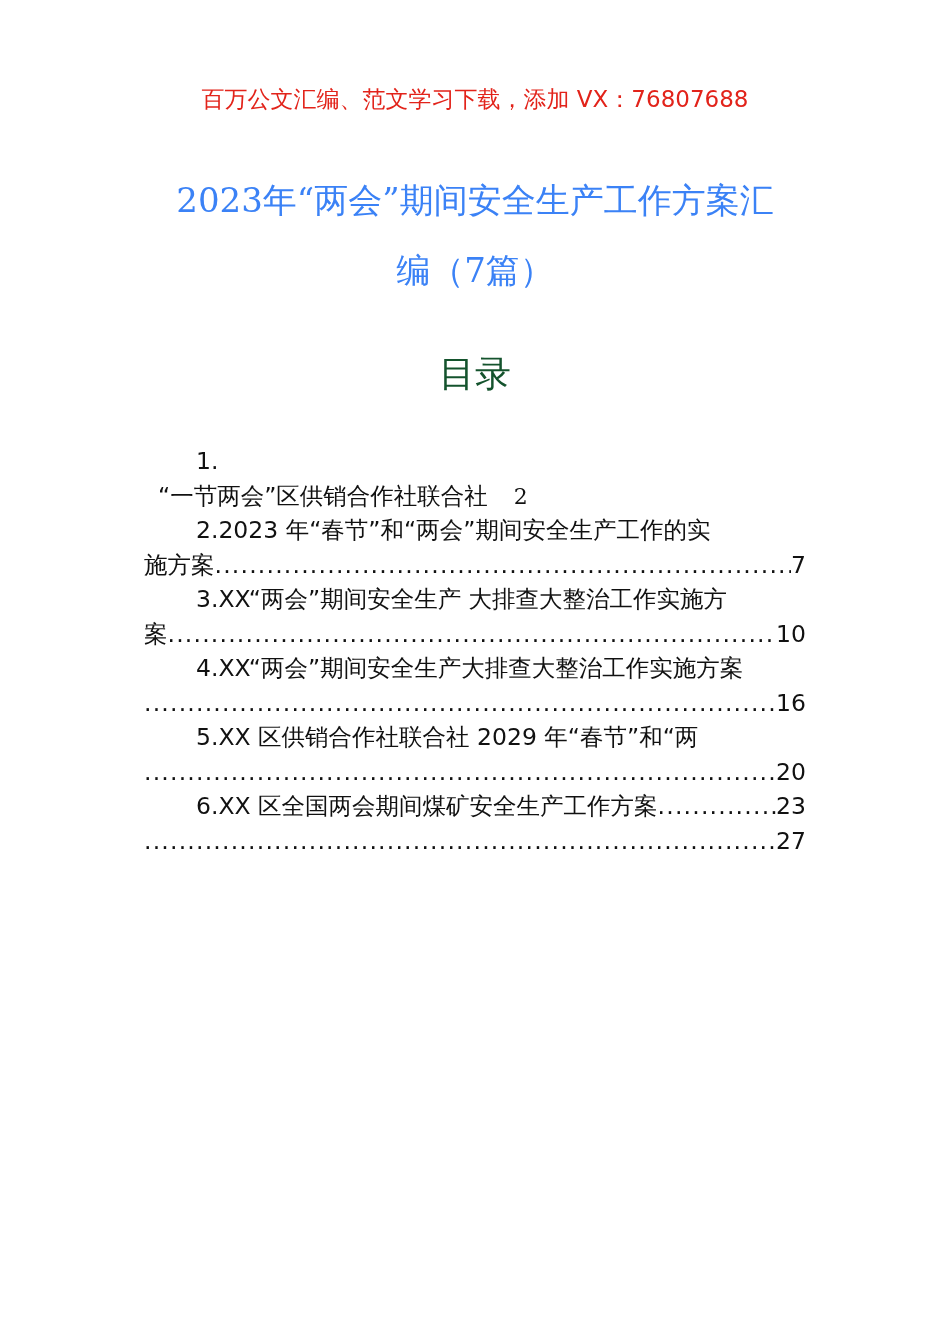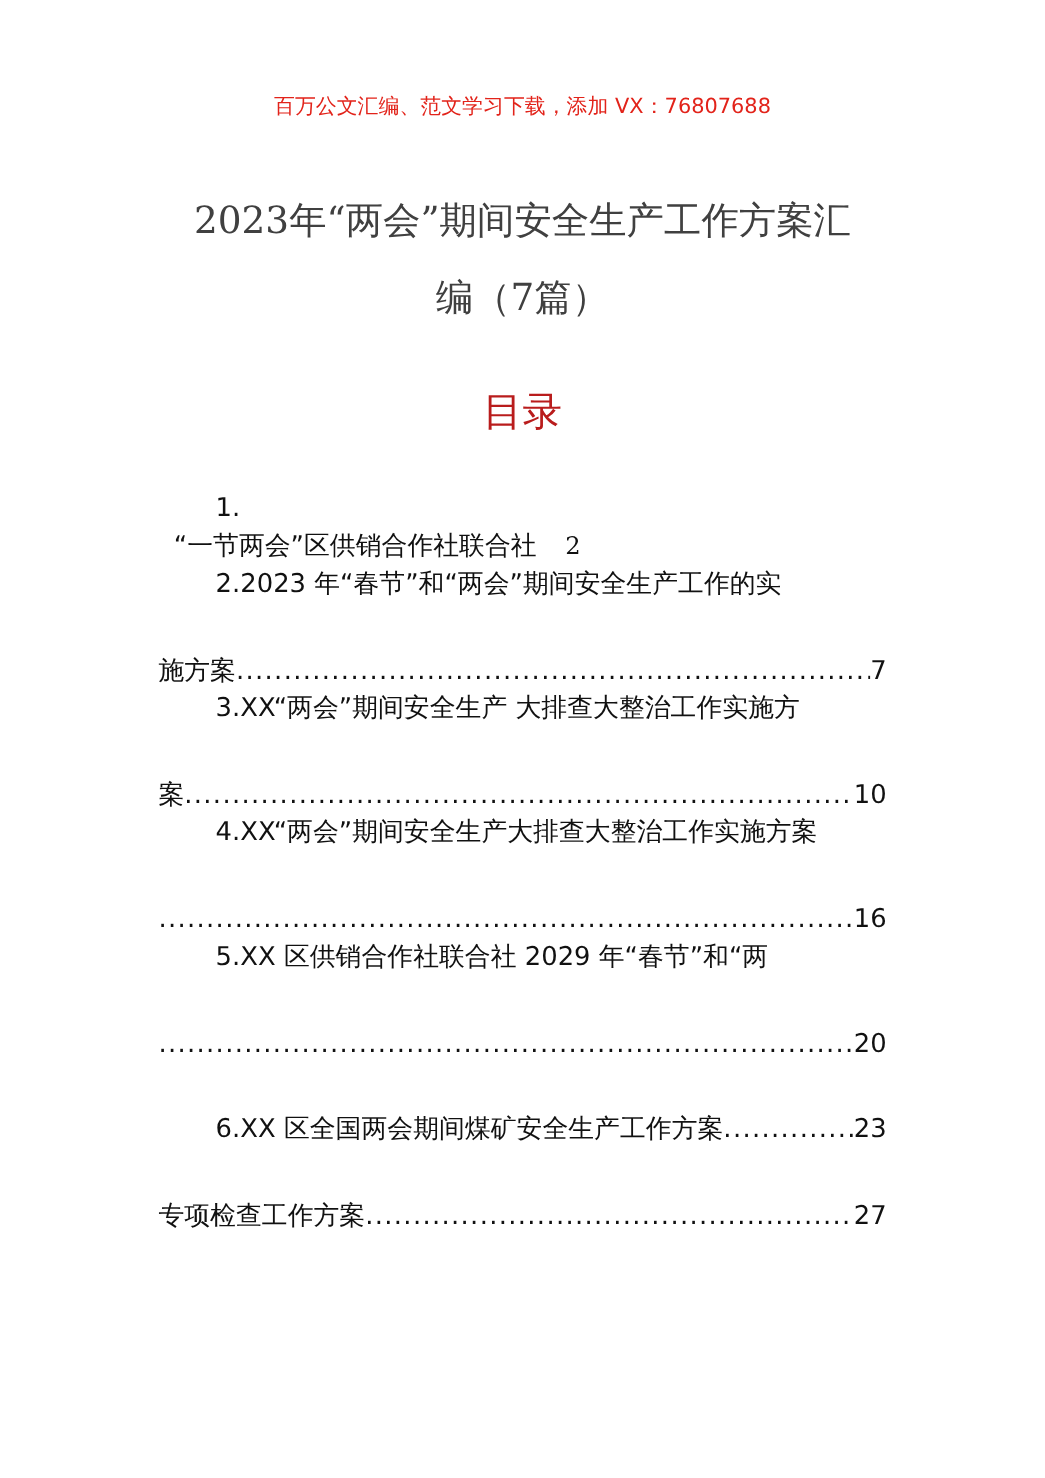--- a/index.html
+++ b/index.html
@@ -1,35 +1,35 @@
 <!DOCTYPE html>
 <html><head>
   <meta charset="utf-8">
   <style>
     html, body { margin: 0; padding: 0; background: #ffffff; }
     body { width: 950px; height: 1344px; position: relative; overflow: hidden; color: #000; }
     .banner {
       position: absolute; top: 84px; left: 0; width: 950px; text-align: center;
-      font-family: "DejaVu Sans", sans-serif; font-size: 19px; color: #e2231a; letter-spacing: 0px;
+      font-family: "DejaVu Sans", sans-serif; font-size: 23px; color: #e2231a; letter-spacing: 0px;
     }
     .title {
       position: absolute; left: 140px; width: 670px; text-align: center;
-      font-family: "DejaVu Serif", serif; font-size: 34px; color: #404040;
+      font-family: "DejaVu Serif", serif; font-size: 34px; color: #3b82f6;
     }
     .title.l1 { top: 178px; }
     .title.l2 { top: 248px; }
     .toc-heading {
       position: absolute; top: 350px; left: 0; width: 950px; text-align: center;
-      font-family: "DejaVu Sans", sans-serif; font-size: 36px; color: #b91c1c;
+      font-family: "DejaVu Sans", sans-serif; font-size: 36px; color: #14532d;
     }
     .toc { position: absolute; left: 144px; width: 662px; top: 444px;
       font-family: "DejaVu Sans", sans-serif; font-size: 23.5px; color: #111; }
     .line { height: 34.5px; line-height: 34.5px; white-space: nowrap; position: relative; }
     .indent { padding-left: 52px; }
-    .lead { display: flex; align-items: baseline; margin-top: 44px; }
+    .lead { display: flex; align-items: baseline; }
     .lead .txt { flex: 0 0 auto; }
     .lead .dots { flex: 1 1 auto; overflow: hidden; white-space: nowrap; letter-spacing: 1.2px; }
     .lead .dots::after { content: "................................................................................................................................"; }
     .lead .pg { flex: 0 0 auto; }
     .item1a { padding-left: 52px; }
     .item1b { padding-left: 14px; }
     .item1b .pg { font-family: "DejaVu Serif", serif; margin-left: 26px; font-size: 22px; }
   </style>
 </head>
 <body>
@@ -74,17 +74,16 @@
     <span class="pg">20</span>
   </div>
 
   <div class="line lead indent">
     <span class="txt">6.XX 区全国两会期间煤矿安全生产工作方案</span>
     <span class="dots"></span>
     <span class="pg">23</span>
   </div>
 
   <div class="line lead">
-    <span class="txt">专项检查工作方案</span>
     <span class="dots"></span>
     <span class="pg">27</span>
   </div>
 </div>
 
 </body></html>

